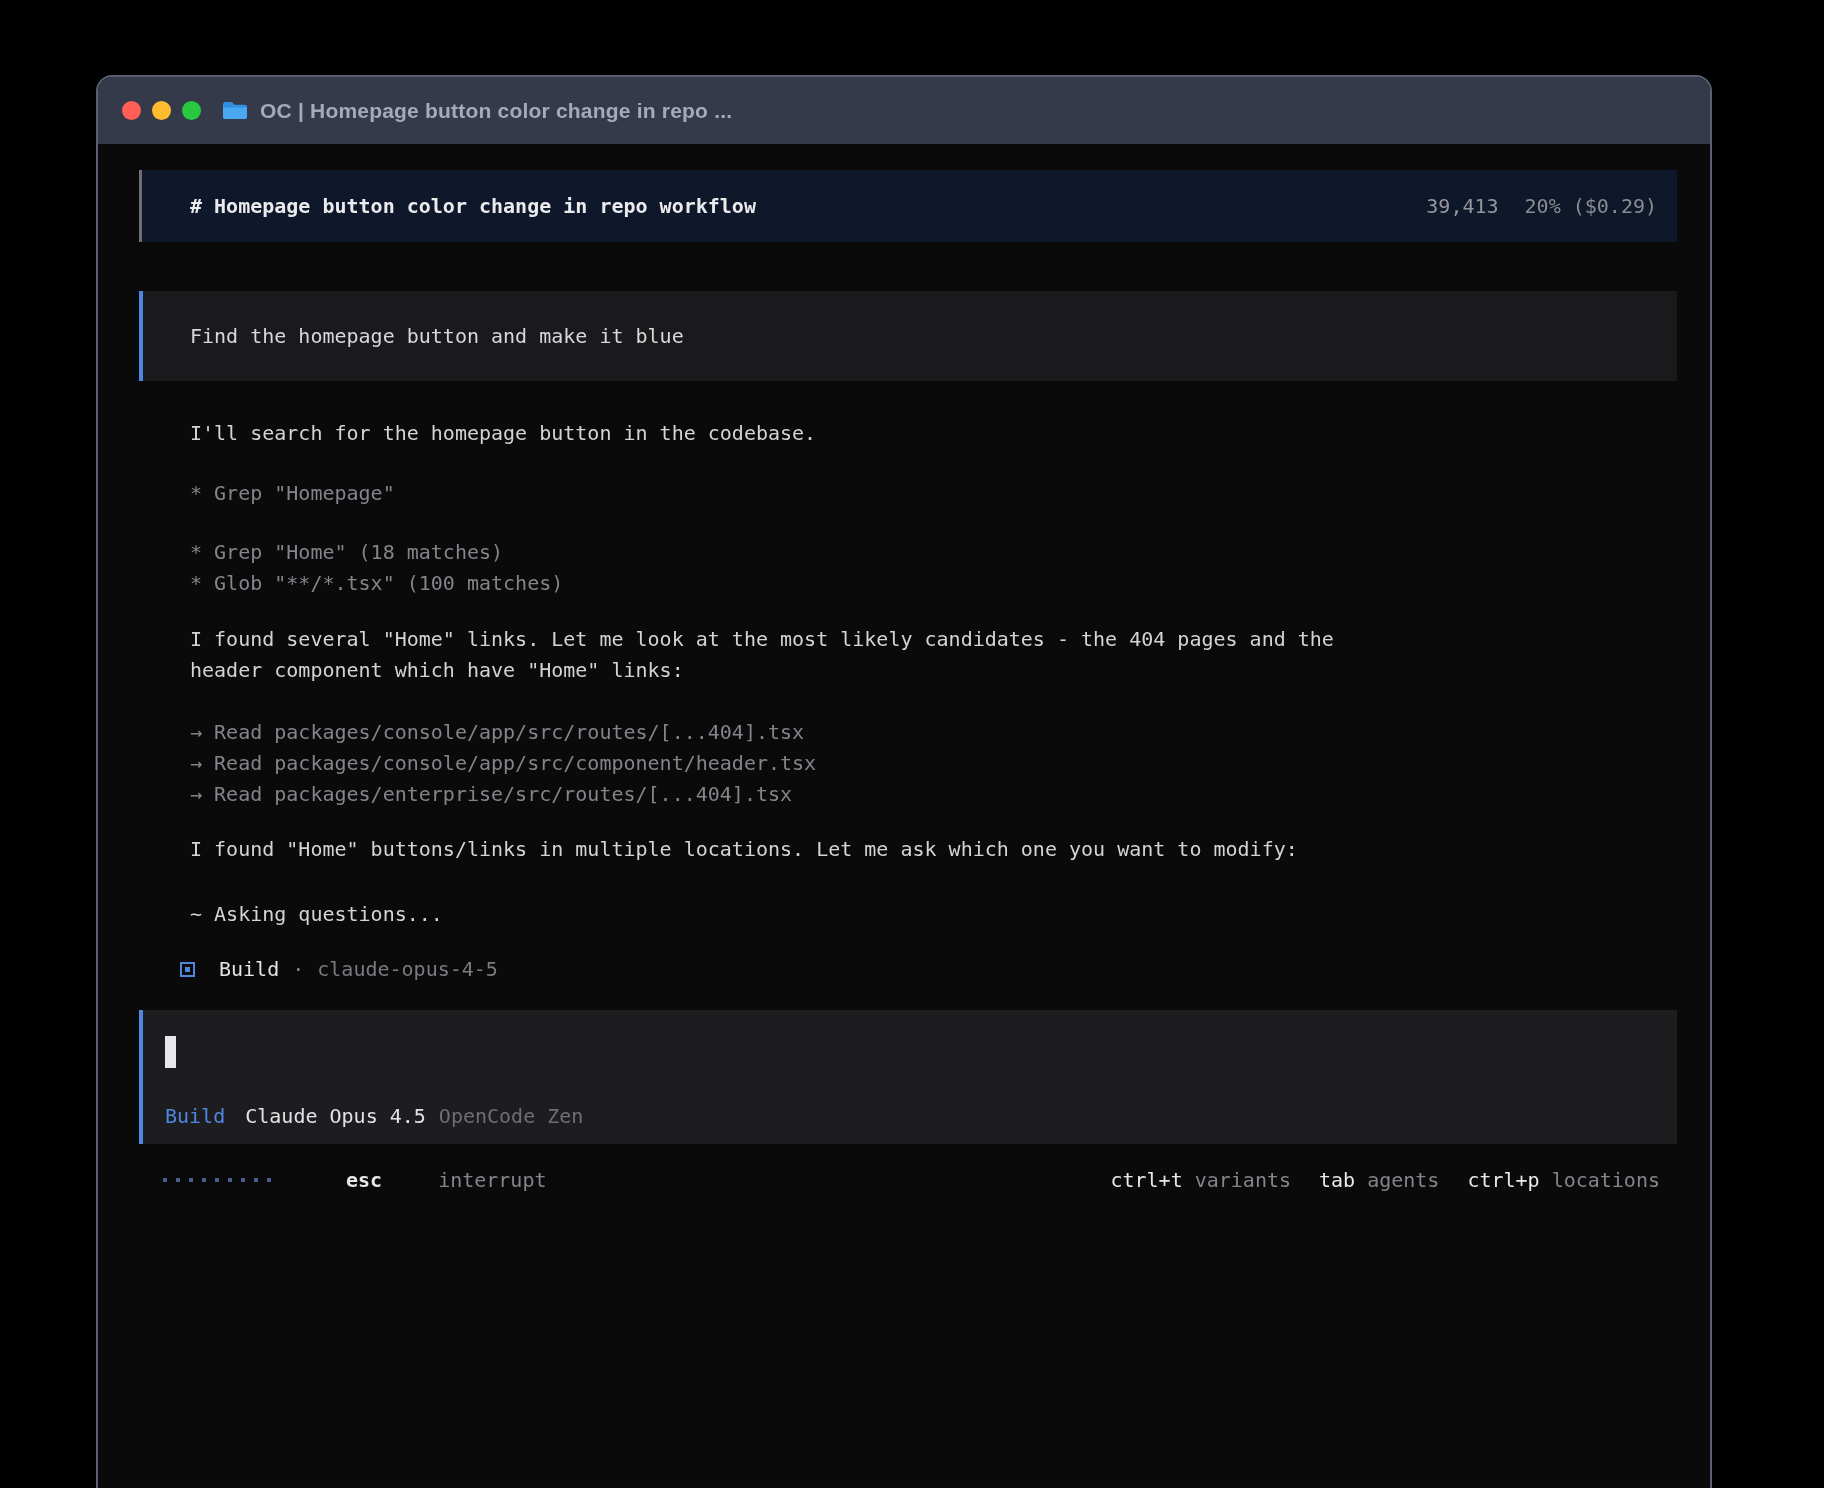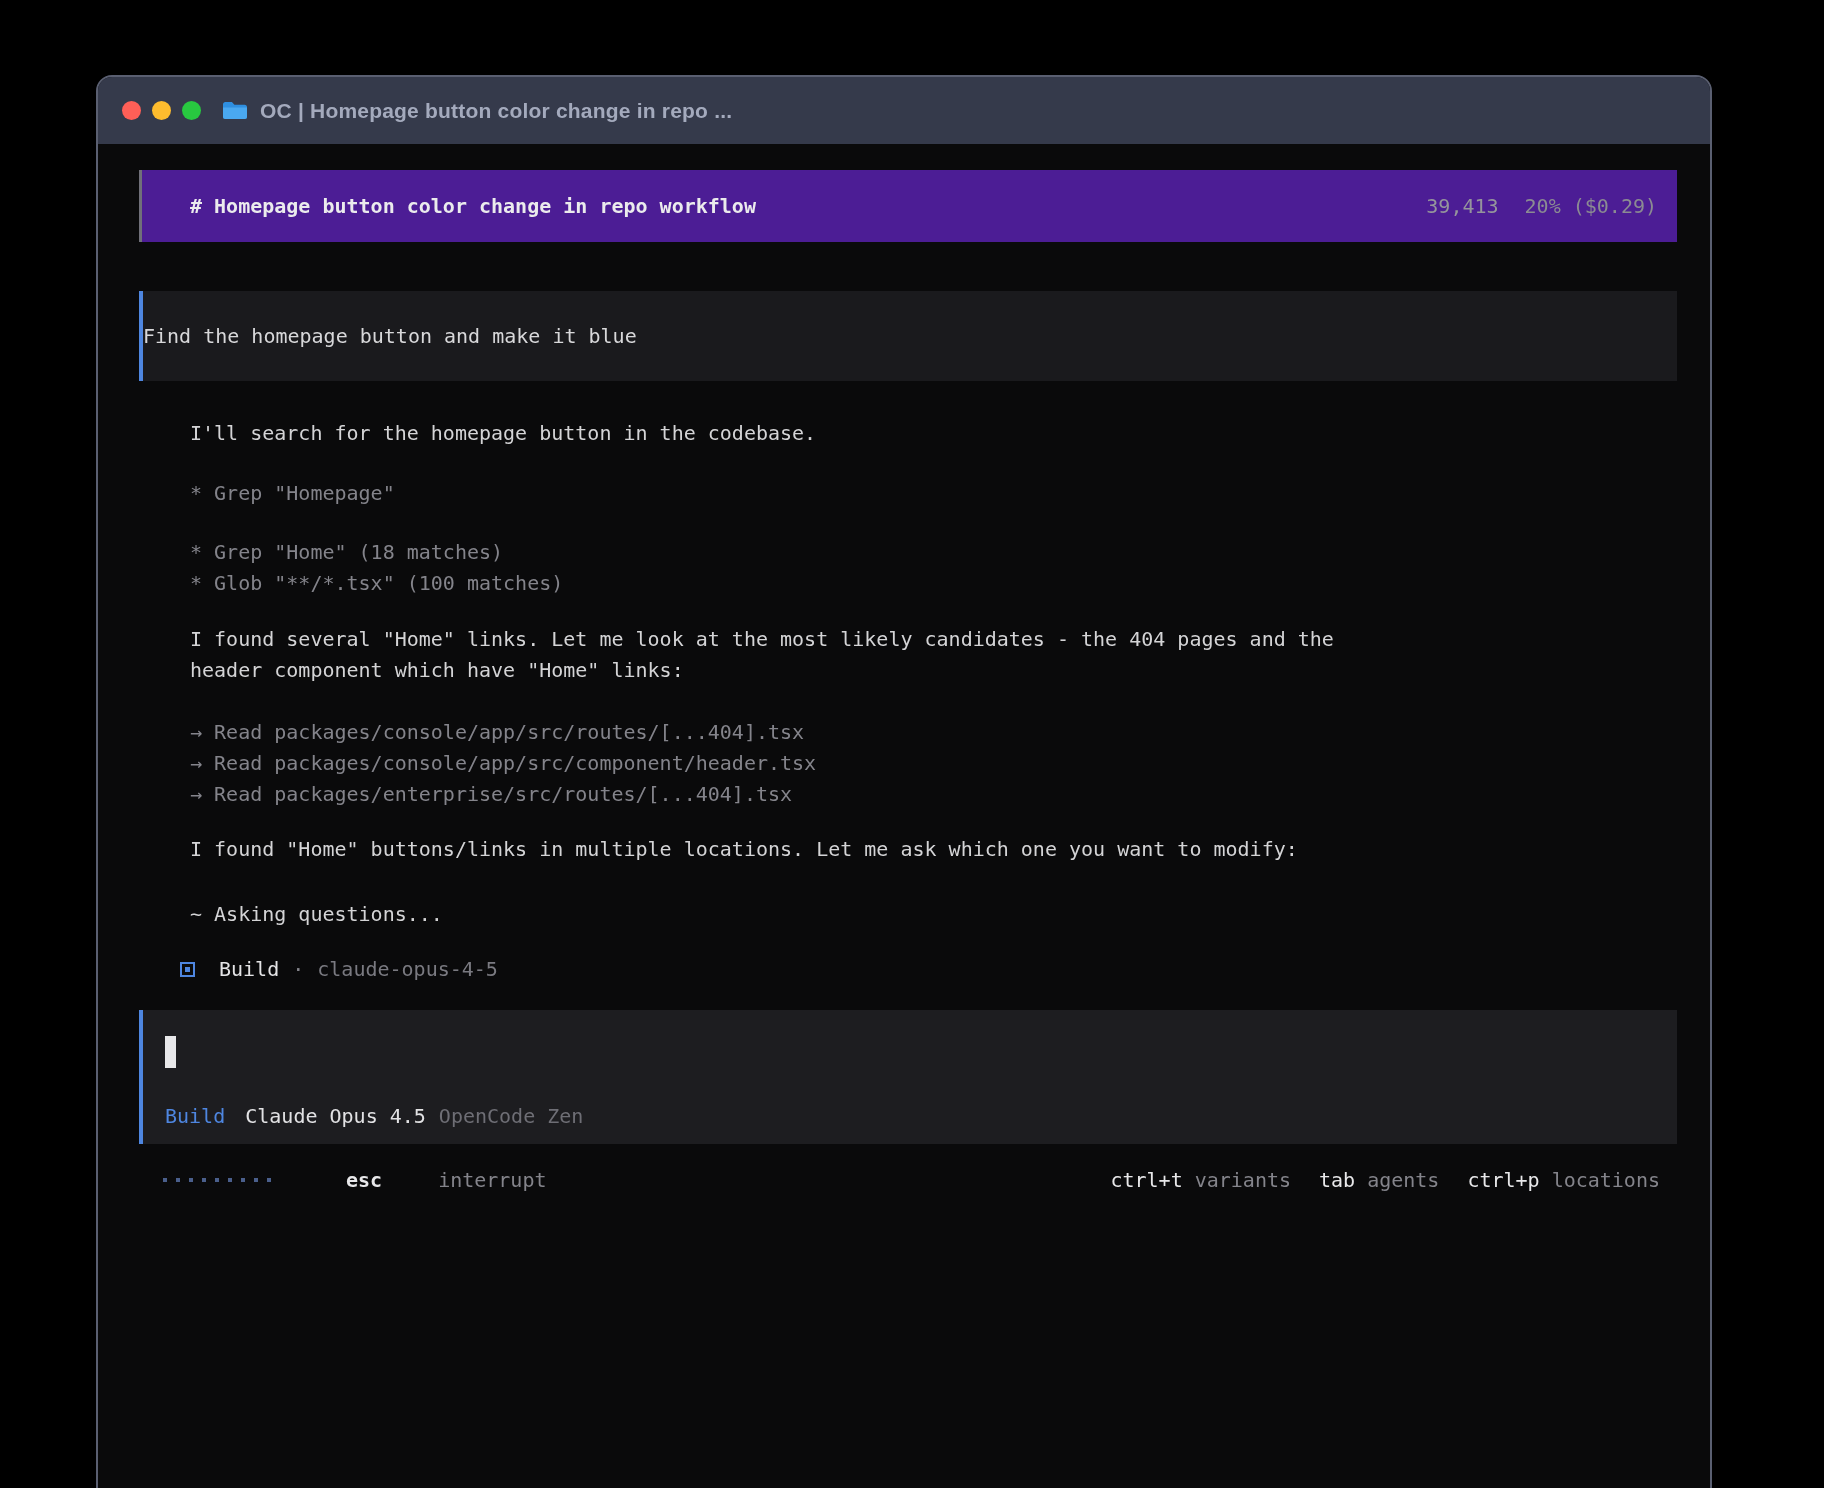--- a/index.html
+++ b/index.html
@@ -27,30 +27,30 @@
   }
 
   
   .content {
     flex:1; padding:26px 33px 0 41px;
     font-family:"DejaVu Sans Mono", monospace; font-size:20px; color:#d4d4d6;
     display:flex; flex-direction:column; overflow:hidden;
   }
 
   .header-block {
-    flex:none; background:#4c1d95; border-left:3px solid #707079; height:72px;
+    flex:none; background:#0f172a; border-left:3px solid #707079; height:72px;
     display:flex; align-items:center; padding:0 20px 0 48px;
   }
   .htitle { font-weight:bold; color:#ebebed; white-space:pre; }
   .hstats { margin-left:auto; color:#95959c; white-space:pre; }
   .hstats .usage { margin-left:26px; color:#8b8b92; }
 
   .user-block {
     flex:none; margin-top:49px; background:#1a1a1d; border-left:4px solid #4e86e0;
-    height:90px; display:flex; align-items:center; color:#d8d8da;
+    height:90px; display:flex; align-items:center; padding-left:47px; color:#d8d8da;
   }
 
   .line { line-height:31px; padding-left:51px; white-space:pre; }
   .dim  { color:#84848b; }
 
   .asst-1 { margin-top:37px; }
   .tools-1 { margin-top:29px; }
   .asst-2 { margin-top:29px; }
   .tools-2 { margin-top:28px; }
   .asst-3 { margin-top:25px; }

